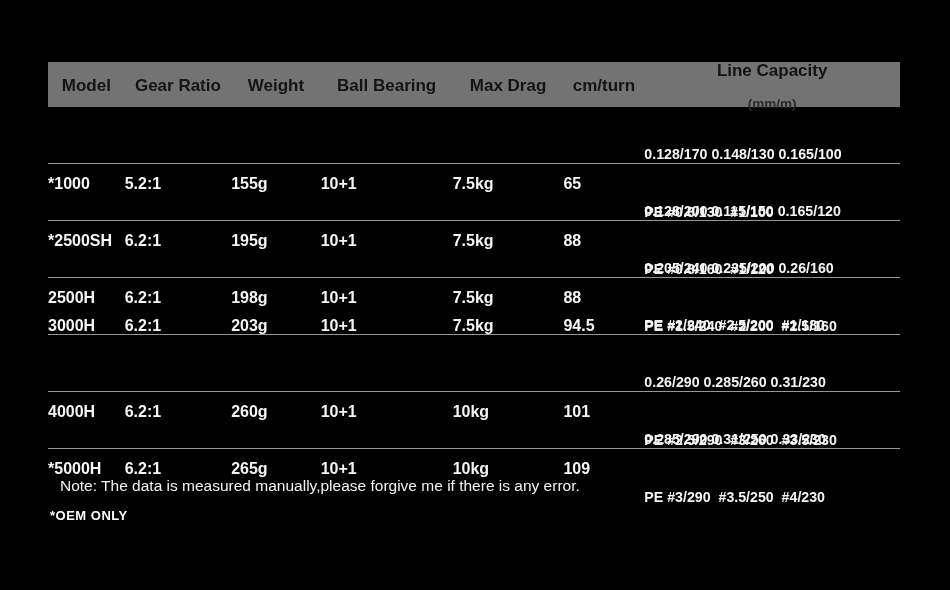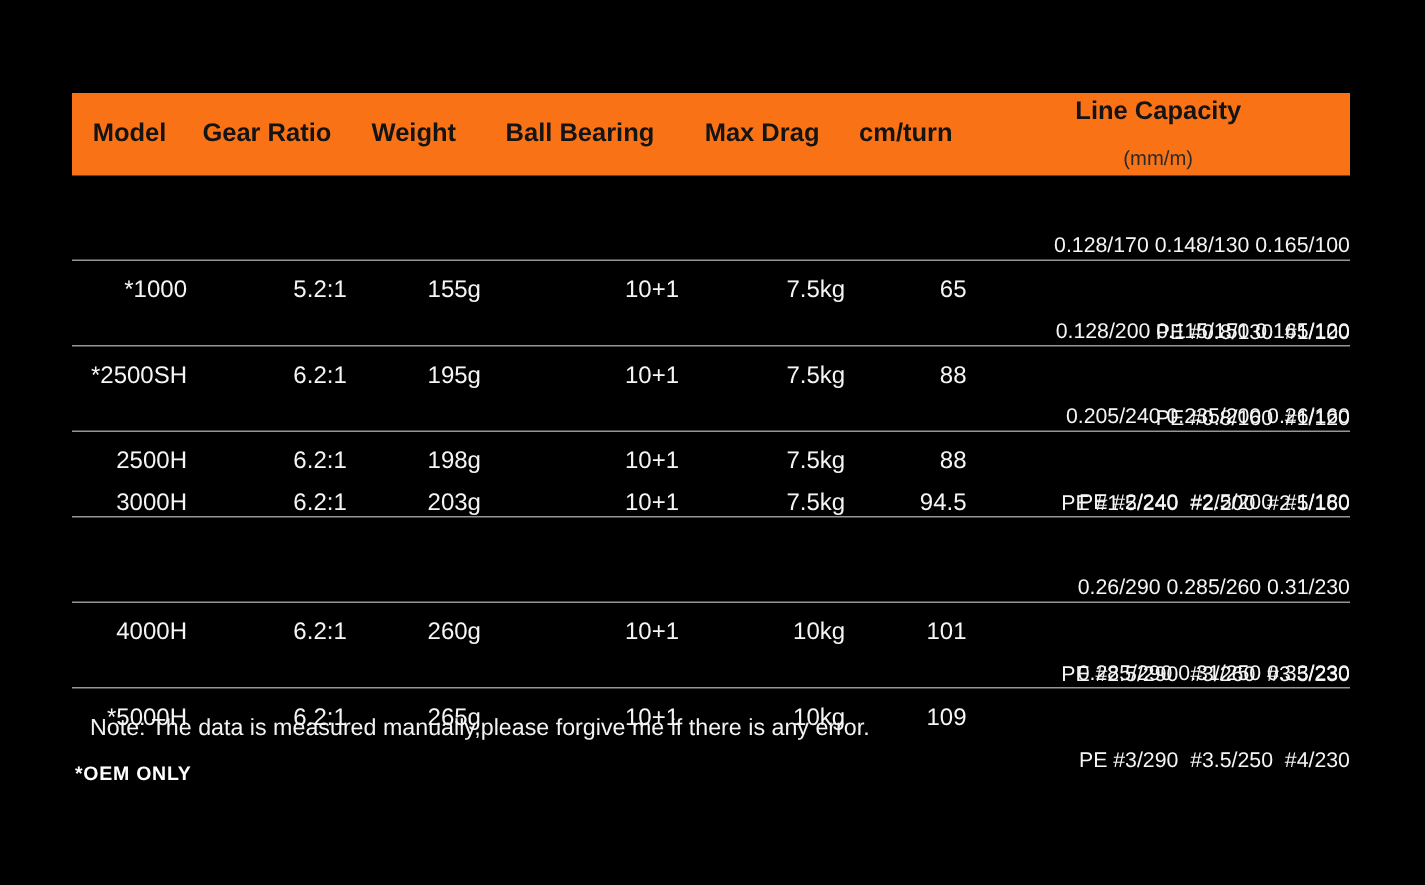--- a/index.html
+++ b/index.html
@@ -16,50 +16,51 @@
   }
   .spec-table {
     position: absolute;
     left: 48px;
     top: 62px;
     width: 852px;
   }
   .header-row {
     display: grid;
     grid-template-columns: 9% 12.5% 10.5% 15.5% 13% 9.5% 30%;
-    background: #f97316;
-    height: 55px;
+    background: #737373;
+    height: 45px;
     align-items: center;
   }
   .header-cell {
     text-align: center;
     font-weight: bold;
     color: #141414;
     font-size: 17px;
     line-height: 1.1;
   }
   .header-sub {
     display: block;
-    font-weight: normal;
+    font-weight: bold;
     font-size: 13.5px;
     color: #2a2a2a;
     margin-top: 16px;
   }
   .data-row {
     display: grid;
     grid-template-columns: 9% 12.5% 10.5% 15.5% 13% 9.5% 30%;
     height: 56px;
     align-items: center;
     border-bottom: 1px solid #969696;
     color: #f5f5f5;
     font-size: 16px;
   }
   .cell {
-    text-align: right;
+    text-align: left;
     white-space: pre;
+    font-weight: bold;
   }
   .cell-linecap {
     font-size: 14.2px;
     line-height: 1.35;
   }
   .footer-note {
     position: absolute;
     left: 60px;
     top: 477px;
     color: #f2f2f2;

